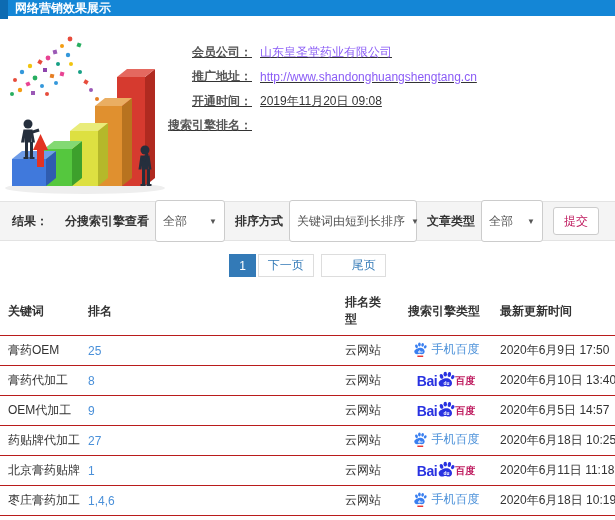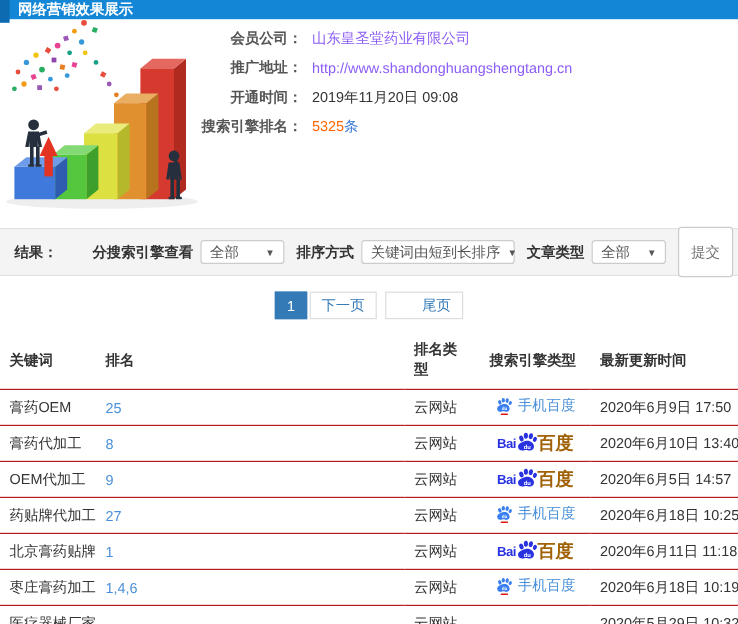--- a/index.html
+++ b/index.html
@@ -5,65 +5,65 @@
   * { margin:0; padding:0; box-sizing:border-box; }
   html,body { width:615px; height:520px; overflow:hidden; background:#fff;
     font-family:"Liberation Sans","DejaVu Sans",sans-serif; font-size:12px; color:#333; }
 
   
   .topbar { height:16px; background:#1486d6; display:flex; align-items:center; }
   .topbar-accent { width:8px; height:22px; background:#0d6bb2; }
   .topbar-title { color:#fff; font-weight:bold; margin-left:7px; font-size:12px; }
 
   
-  .info-section { display:flex; height:168px; padding-top:0; }
+  .info-section { display:flex; height:168px; padding-top:20px;text-decoration:underline; }
   .illustration { width:190px; height:160px; flex:0 0 190px; }
   .info-fields { display:grid; grid-template-columns:max-content 1fr;
     grid-auto-rows:24.5px; align-items:center; margin-left:-22px; padding-top:4px; }
   .info-label { text-align:right; color:#555; font-weight:bold; padding-right:8px; white-space:nowrap; }
   .info-value { color:#333; text-decoration:none; white-space:nowrap; }
   a.info-value { color:#8b5cf6; }
   .rank-count { color:#ff6600; }
   .rank-unit { color:#3a7bd5; }
 
   
-  .filter-bar { margin-top:6px; height:40px; background:#f4f4f4;
+  .filter-bar { margin-top:17px; height:40px; background:#f4f4f4;
     border-top:1px solid #e3e3e3; border-bottom:1px solid #e3e3e3;
-    display:flex; align-items:center; padding:0 4px 0 12px; }
+    display:flex; align-items:center; padding:0 16px 0 12px; }
   .result-label { font-weight:bold; color:#333; }
   .filter-group { margin-left:auto; display:flex; align-items:center; }
   .filter-label { font-weight:bold; color:#333; margin:0 6px 0 10px; white-space:nowrap; }
-  .select { background:#fff; border:1px solid #ccc; border-radius:3px; height:20px;
+  .select { background:#fff; border:1px solid #ccc; border-radius:3px; height:42px;
     display:flex; align-items:center; padding:0 7px; color:#555; white-space:nowrap; }
   .select .caret { margin-left:auto; font-size:8px; color:#555; padding-left:6px; }
   .sel-engine { width:70px; } .sel-sort { width:128px; } .sel-article { width:62px; }
-  .submit-btn { margin-left:10px; height:42px; min-width:42px; background:#fff;
-    border:1px solid #ccc; border-radius:3px; color:#737373; font-size:12px;
+  .submit-btn { margin-left:10px; height:28px; min-width:42px; background:#fff;
+    border:1px solid #ccc; border-radius:3px; color:#be185d; font-size:12px;
     font-family:inherit; padding:0 10px; cursor:pointer; }
 
   
   .pager { margin-top:13px; display:flex; justify-content:center; }
   .page-btn { height:23px; min-width:24px; padding:0 9px; border:1px solid #ddd;
     background:#fff; color:#337ab7; display:inline-flex; align-items:center;
     justify-content:center; cursor:pointer; }
   .page-btn.active { background:#337ab7; border-color:#337ab7; color:#fff; }
   .page-next { margin-left:2px; }
   .page-last { margin-left:7px;padding-left:30px; }
 
   
   .results-table { width:100%; border-collapse:collapse; table-layout:fixed; margin-top:10px; }
   .results-table th { text-align:left; font-weight:bold; color:#333; padding:7px 8px; }
   .results-table td { padding:6px 8px; border-top:1px solid #b91c1c; color:#333;
     white-space:nowrap; overflow:hidden; }
   .col-kw{width:80px;} .col-rank{width:257px;} .col-type{width:63px;} .col-eng{width:92px;}
   td.eng { text-align:center; padding:3px 0; }
   .rank-link { color:#4a90d9; text-decoration:none; cursor:pointer; }
   .bd-logo { display:inline-flex; align-items:center; }
-  .bd-bai { color:#2932e1; font-weight:bold; font-size:11px; letter-spacing:-0.5px; }
-  .bd-cn { color:#a16207; font-weight:bold; font-size:15px; }
+  .bd-bai { color:#2932e1; font-weight:bold; font-size:14px; letter-spacing:-0.5px; }
+  .bd-cn { color:#be185d; font-weight:bold; font-size:10px; }
   .mb-logo { display:inline-flex; align-items:flex-start; }
   .mb-text { color:#4a90d9; margin-left:5px; }
 </style>
 </head>
 <body>
 
 <div class="topbar">
   <span class="topbar-accent"></span>
   <span class="topbar-title">网络营销效果展示</span>
 </div>
@@ -151,23 +151,20 @@
   </svg>
 
   <div class="info-fields">
     <span class="info-label">会员公司：</span>
     <a class="info-value">山东皇圣堂药业有限公司</a>
     <span class="info-label">推广地址：</span>
     <a class="info-value">http://www.shandonghuangshengtang.cn</a>
     <span class="info-label">开通时间：</span>
     <span class="info-value">2019年11月20日 09:08</span>
     <span class="info-label">搜索引擎排名：</span>
-    <span class="info-value">
-      <span class="rank-count">5325</span><span class="rank-unit">条</span>
-    </span>
   </div>
 </div>
 
 <div class="filter-bar">
   <span class="result-label">结果：</span>
   <div class="filter-group">
     <span class="filter-label">分搜索引擎查看</span>
     <div class="select sel-engine">
       <span>全部</span>
       <span class="caret">▼</span>

